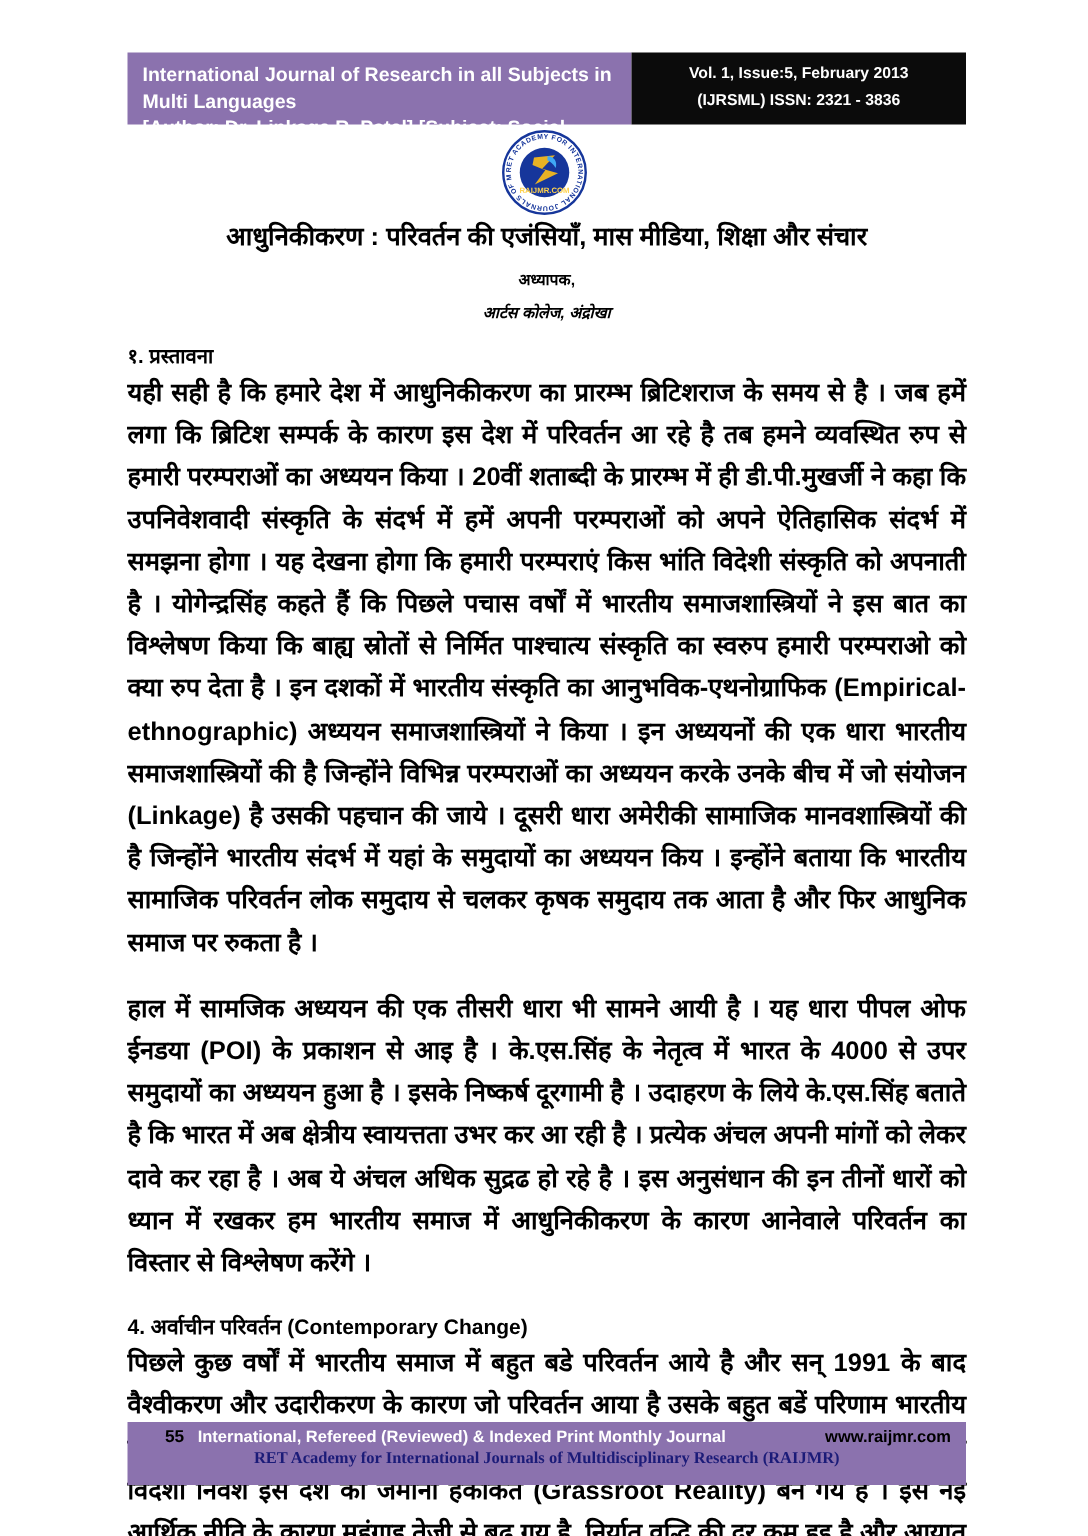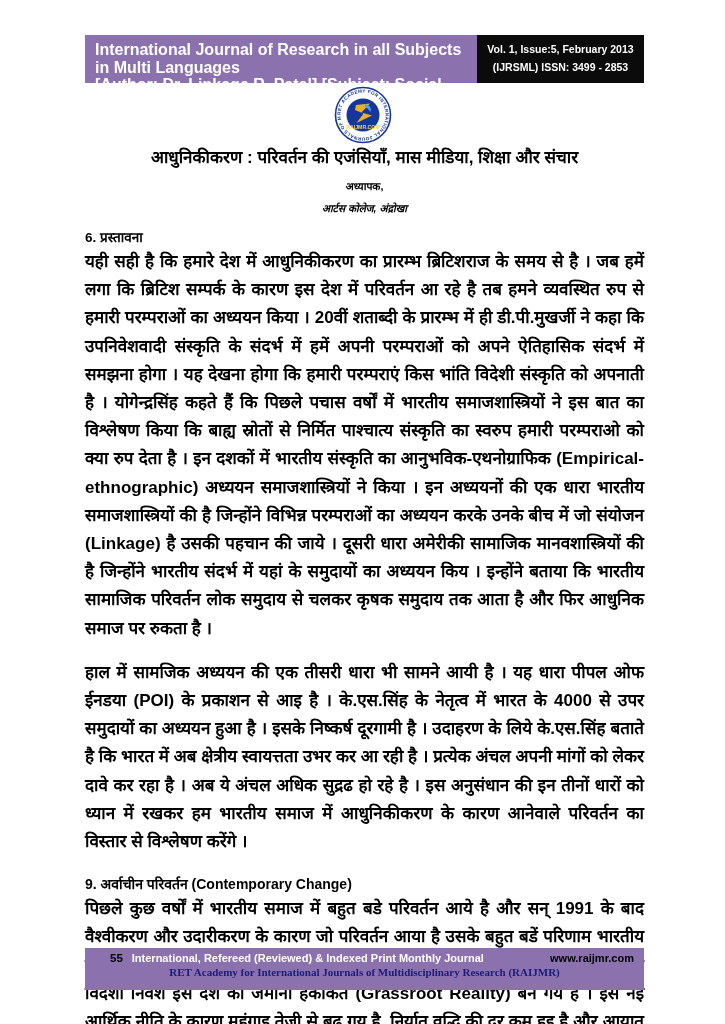--- a/index.html
+++ b/index.html
@@ -5,22 +5,22 @@
   html,body { margin:0; padding:0; }
   body {
     width:725px; height:1024px; position:relative;
     background:#ffffff; color:#000;
     font-family:"Liberation Sans", sans-serif;
     overflow:hidden;
   }
   .band { position:absolute; left:85px; width:559px; display:flex; }
   .header-band { top:35px; height:48px; }
   .band-left {
-    width:392px; background:var(--purple); color:#fff;
-    font-weight:bold; font-size:16px; line-height:17.5px;
+    width:336px; background:var(--purple); color:#fff;
+    font-weight:bold; font-size:13px; line-height:17.5px;
     padding:6px 0 16px 10px; box-sizing:border-box;
   }
   .band-right {
     flex:1; background:var(--black); color:#fff;
     font-weight:bold; font-size:10.5px; line-height:17.5px;
     text-align:center; padding-top:6px; box-sizing:border-box;
   }
   .logo-wrap { position:absolute; top:86px; left:0; width:100%; display:flex; justify-content:center; }
 
   .content { position:absolute; left:85px; top:146px; width:559px; }
@@ -55,21 +55,21 @@
 </head>
 <body>
 
 <div class="band header-band">
   <div class="band-left">
     <div>International Journal of Research in all Subjects in Multi Languages</div>
     <div>[Author: Dr. Linkage R. Patel] [Subject: Social Science]</div>
   </div>
   <div class="band-right">
     <div>Vol. 1, Issue:5, February  2013</div>
-    <div>(IJRSML)  ISSN: 3499 - 2853</div>
+    <div>(IJRSML)  ISSN: 2321 - 3836</div>
   </div>
 </div>
 
 <div class="logo-wrap">
   <svg width="58" height="58" viewBox="0 0 58 58">
     <circle cx="29" cy="29" r="27.5" fill="#ffffff" stroke="#16369b" stroke-width="1.6"></circle>
     <path id="ringpath" d="M 29,29 m -22.5,0 a 22.5,22.5 0 1,1 45,0 a 22.5,22.5 0 1,1 -45,0" fill="none"></path>
     <text font-size="4.6" font-weight="bold" fill="#16369b" letter-spacing="0.4">
       <textPath href="#ringpath">RET ACADEMY FOR INTERNATIONAL JOURNALS OF MULTIDISCIPLINARY RESEARCH</textPath>
     </text>
@@ -78,25 +78,25 @@
     <path d="M31 18 Q38 19 36.5 26 Q34 22 31 21 Z" fill="#3fa9f5"></path>
     <text x="29" y="42.5" text-anchor="middle" font-size="5.2" font-weight="bold" fill="#ffd34d">RAIJMR.COM</text>
   </svg>
 </div>
 
 <div class="content">
   <div class="article-title">आधुनिकीकरण : परिवर्तन की एजंसियाँ, मास मीडिया, शिक्षा और संचार</div>
   <div class="author-role">अध्यापक,</div>
   <div class="author-affiliation">आर्टस कोलेज, अंद्रोखा</div>
 
-  <div class="section-heading">6. प्रस्तावना</div>
+  <div class="section-heading">१. प्रस्तावना</div>
   <div class="para">यही सही है कि हमारे देश में आधुनिकीकरण का प्रारम्भ ब्रिटिशराज के समय से है । जब हमें लगा कि ब्रिटिश सम्पर्क के कारण इस देश में परिवर्तन आ रहे है तब हमने व्यवस्थित रुप से हमारी परम्पराओं का अध्ययन किया । 20वीं शताब्दी के प्रारम्भ में ही डी.पी.मुखर्जी ने कहा कि उपनिवेशवादी संस्कृति के संदर्भ में हमें अपनी परम्पराओं को अपने ऐतिहासिक संदर्भ में समझना होगा । यह देखना होगा कि हमारी परम्पराएं किस भांति विदेशी संस्कृति को अपनाती है । योगेन्द्रसिंह कहते हैं कि पिछले पचास वर्षों में भारतीय समाजशास्त्रियों ने इस बात का विश्लेषण किया कि बाह्य स्रोतों से निर्मित पाश्चात्य संस्कृति का स्वरुप हमारी परम्पराओ को क्या रुप देता है । इन दशकों में भारतीय संस्कृति का आनुभविक-एथनोग्राफिक (Empirical-ethnographic) अध्ययन समाजशास्त्रियों ने किया । इन अध्ययनों की एक धारा भारतीय समाजशास्त्रियों की है जिन्होंने विभिन्न परम्पराओं का अध्ययन करके उनके बीच में जो संयोजन (Linkage) है उसकी पहचान की जाये । दूसरी धारा अमेरीकी सामाजिक मानवशास्त्रियों की है जिन्होंने भारतीय संदर्भ में यहां के समुदायों का अध्ययन किय । इन्होंने बताया कि भारतीय सामाजिक परिवर्तन लोक समुदाय से चलकर कृषक समुदाय तक आता है और फिर आधुनिक समाज पर रुकता है ।</div>
   <div class="para">हाल में सामजिक अध्ययन की एक तीसरी धारा भी सामने आयी है । यह धारा पीपल ओफ ईनडया (POI) के प्रकाशन से आइ है । के.एस.सिंह के नेतृत्व में भारत के 4000 से उपर समुदायों का अध्ययन हुआ है । इसके निष्कर्ष दूरगामी है । उदाहरण के लिये के.एस.सिंह बताते है कि भारत में अब क्षेत्रीय स्वायत्तता उभर कर आ रही है । प्रत्येक अंचल अपनी मांगों को लेकर दावे कर रहा है । अब ये अंचल अधिक सुद्रढ हो रहे है । इस अनुसंधान की इन तीनों धारों को ध्यान में रखकर हम भारतीय समाज में आधुनिकीकरण के कारण आनेवाले परिवर्तन का विस्तार से विश्लेषण करेंगे ।</div>
 
-  <div class="section-heading second">9. अर्वाचीन परिवर्तन (Contemporary Change)</div>
+  <div class="section-heading second">4. अर्वाचीन परिवर्तन (Contemporary Change)</div>
   <div class="para">पिछले कुछ वर्षों में भारतीय समाज में बहुत बडे परिवर्तन आये है और सन् 1991 के बाद वैश्वीकरण और उदारीकरण के कारण जो परिवर्तन आया है उसके बहुत बडें परिणाम भारतीय समाज पर पडे हैं । ढांचागत परिवर्तन को सरकार की अर्थनीति बनाने के कारण बाजार तथा विदेशी निवेश इस देश की जमीनी हकीकत (Grassroot Reality) बने गये हैं । इस नइ आर्थिक नीति के कारण महंगाइ तेजी से बढ गय है, निर्यात वृद्धि की दर कम हुइ है और आयात लगातार बढ रहा है । आज गरीबी रेखा के नीचे, आर्थिक सुधारों के आरम्भ होने के समय की अपेक्षा कइ अधिक लोग रह रहे है । मतलब हुआ देश में गरीबी बढी है । वैश्वीकरण और उदारीकरण की नीतियों ने सामाजिक विकास के उद्देश्यों जैसे गरीबी हटाने, रोजगार में वृद्धि करने तथा सामाजिक सेवाऐं बढाने पर उल्टा प्रभाव पडा है । एक प्रकार से देश में अभिजात्यकरण हो रहा है । पूंजीवाद की जडें मजबूत हो रही हैं । आधुनिकीकरण द्वारा पैदा किये गये इस सामाजिक परिवर्तन में मास मीडिया की भूमिका बहुत शक्तिशाली है, जिसे हम आधुनिक समाज कहते हैं । इका बहुत बडा लक्षण मास मीडिया और बाजार है । यह मीडिया के कारण ही है कि दूर-दराज का गांव सीधा न्युयोर्क और पेरिस से जुडा गया है । सामान्यतया मीडिया को प्रिन्ट मीडिया और इलेक्ट्रोनिक मीडिया के अर्थ में लिया जाता है । यहां प्रिन्ट मीडिया में समाचार पत्र, पुस्तकें, पत्र-व्यवहार आदि सम्मिलित है</div>
 </div>
 
 <div class="footer-band">
   <div class="footer-line1">
     <span class="footer-pagenum">55</span>
     <span>International, Refereed (Reviewed) &amp; Indexed Print Monthly Journal</span>
     <span class="footer-site">www.raijmr.com</span>
   </div>
   <div class="footer-line2">RET Academy for International Journals of Multidisciplinary Research (RAIJMR)</div>

